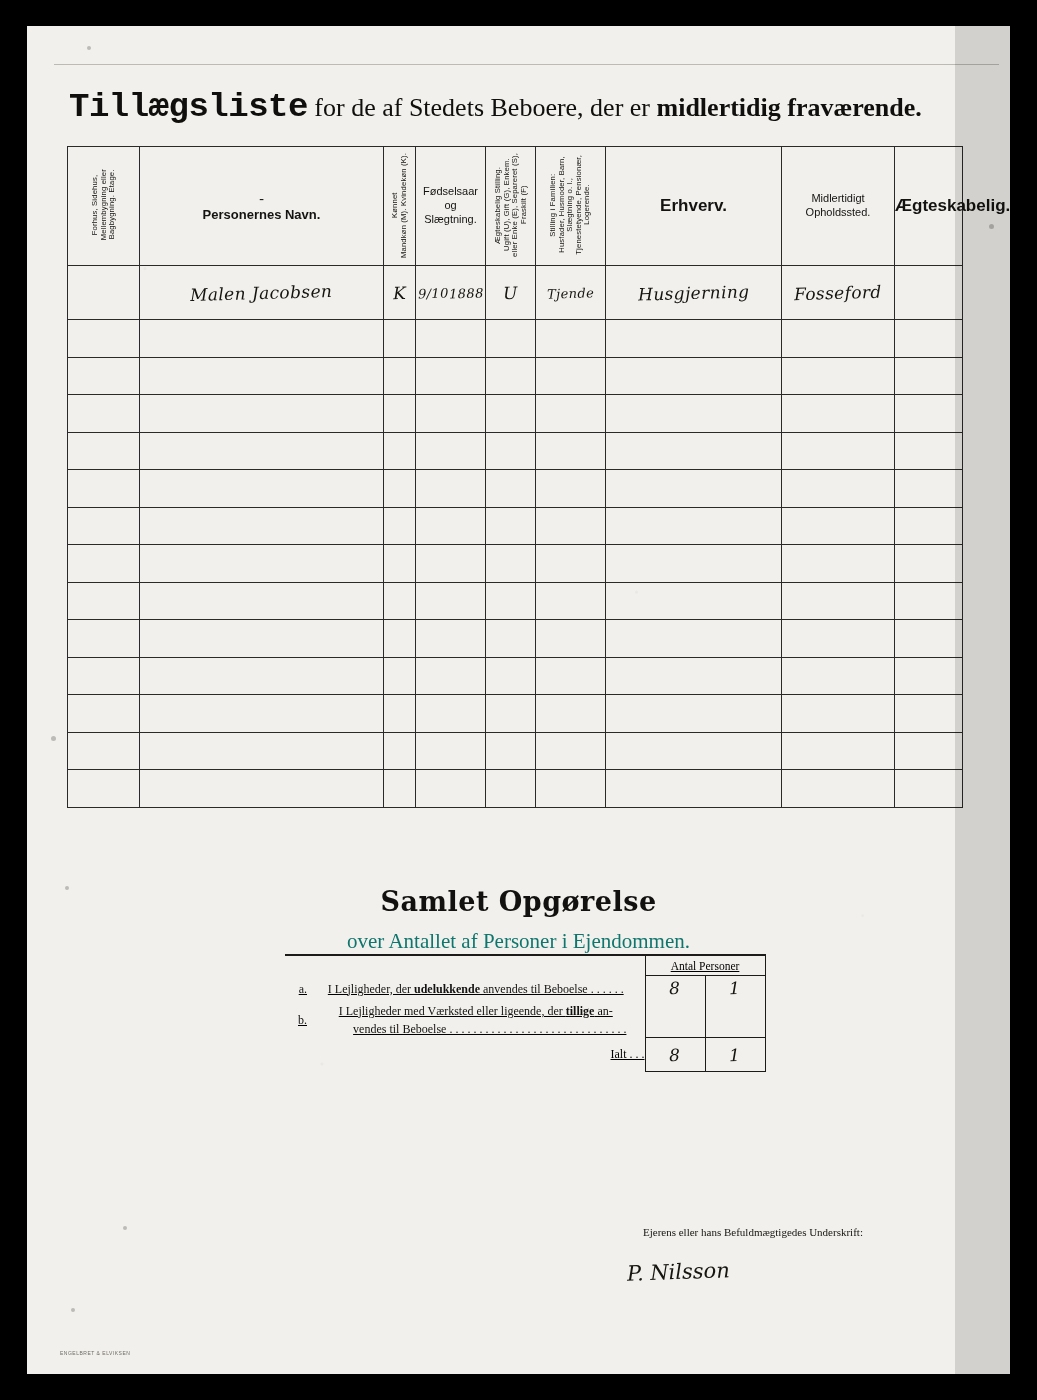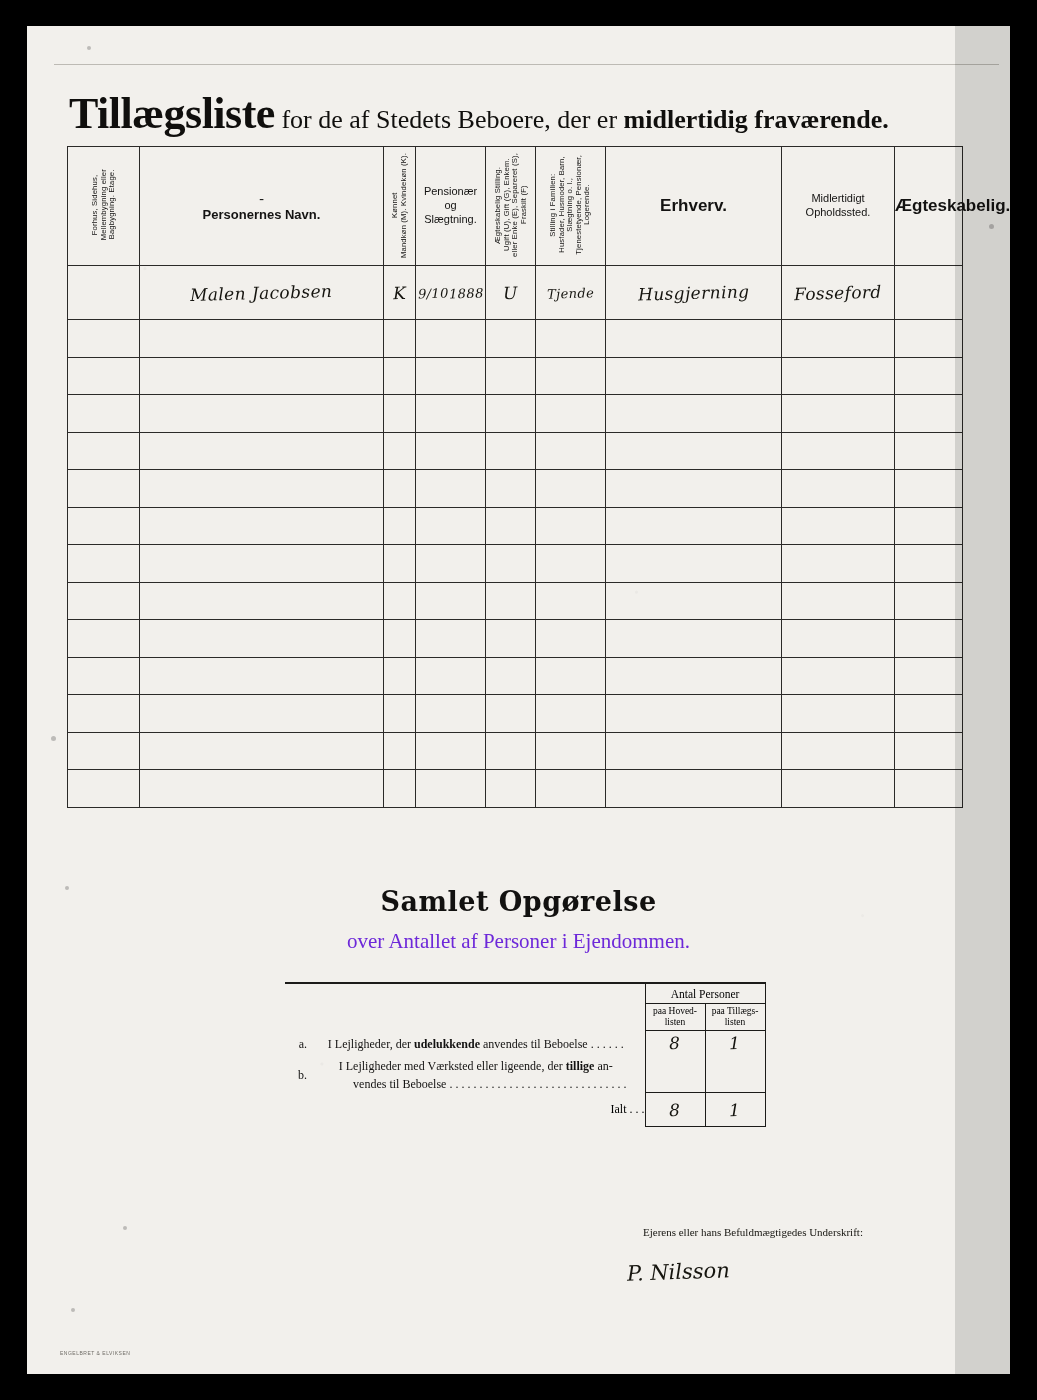--- a/index.html
+++ b/index.html
@@ -41,23 +41,23 @@
   .title {
     position: absolute;
     left: 42px;
     top: 62px;
     width: 930px;
     font-size: 30px;
     color: #100f0d;
     white-space: nowrap;
   }
   .title .big {
-    font-family: Liberation Serif, serif;
+    font-family: Liberation Mono, monospace;
     font-weight: bold;
-    font-size: 44px;
+    font-size: 34px;
     letter-spacing: -0.5px;
     text-align: right;
   }
   .title .rest {
     font-family: "Liberation Serif", serif;
     font-size: 26px;
   }
   .title .rest b { font-weight: bold; }
 
   
@@ -143,28 +143,29 @@
     font-weight: bold;
     font-size: 27px;
     letter-spacing: 0.5px;
     color: #121110;
   }
   .samlet h3 {
     margin: 12px 0 0 0;
     font-family: "Liberation Serif", serif;
     font-weight: normal;
     font-size: 21px;
-    color: #6d28d9;
+    color: #0f766e;
   }
 
   .sum {
     position: absolute;
     left: 258px;
-    top: 956px;
+    top: 928px;
     width: 480px;
+    text-decoration: underline;
   }
   .sum table {
     width: 480px;
     border-collapse: collapse;
     table-layout: fixed;
     font-size: 11px;
   }
   .sum td { padding: 0; vertical-align: middle; }
   .rule-top { border-top: 2px solid #1c1b19; }
   .bl { border-left: 1px solid #1c1b19; }
@@ -264,21 +265,21 @@
         <th><span class="vert thin">Forhus, Sidehus,
 Mellembygning eller
 Bagbygning.  Etage.</span></th>
         <th>
           <div class="dash">-</div>
           <div class="hdr-name">Personernes Navn.</div>
         </th>
         <th><span class="vert thin">Kønnet
 Mandkøn (M). Kvindekøn (K).</span></th>
         <th>
-          <div class="hdr-sm">Pensionær</div>
+          <div class="hdr-sm">Fødselsaar</div>
           <div class="hdr-sm">og</div>
           <div class="hdr-sm">Slægtning.</div>
         </th>
         <th><span class="vert thin">Ægteskabelig Stilling.
 Ugift (U), Gift (G), Enkem.
 eller Enke (E), Separeret (S),
 Fraskilt (F)</span></th>
         <th><span class="vert thin">Stilling i Familien:
 Husfader, Husmoder, Barn,
 Slægtning o. l.,
@@ -461,28 +462,20 @@
         <col style="width:22px">
         <col style="width:338px">
         <col style="width:60px">
         <col style="width:60px">
       </colgroup>
       <tbody>
           <tr>
         <td class="rule-top"></td>
         <td class="rule-top"></td>
         <td class="rule-top bl br bb cap" colspan="2">Antal Personer</td>
-      </tr>
-      <tr>
-        <td></td>
-        <td></td>
-        <td class="bl br bb cap2" style="white-space:pre-line">paa Hoved-
-listen</td>
-        <td class="br bb cap2" style="white-space:pre-line">paa Tillægs-
-listen</td>
       </tr>
       <tr class="itemrow">
         <td class="letter">a.</td>
         <td class="itemtxt"><span>I Lejligheder, der </span><b>udelukkende</b><span> anvendes til Beboelse . . . . . .</span></td>
         <td class="bl br numcell"><span class="hand">8</span></td>
         <td class="br numcell"><span class="hand">1</span></td>
       </tr>
       <tr class="itemrow">
         <td class="letter">b.</td>
         <td class="itemtxt">

